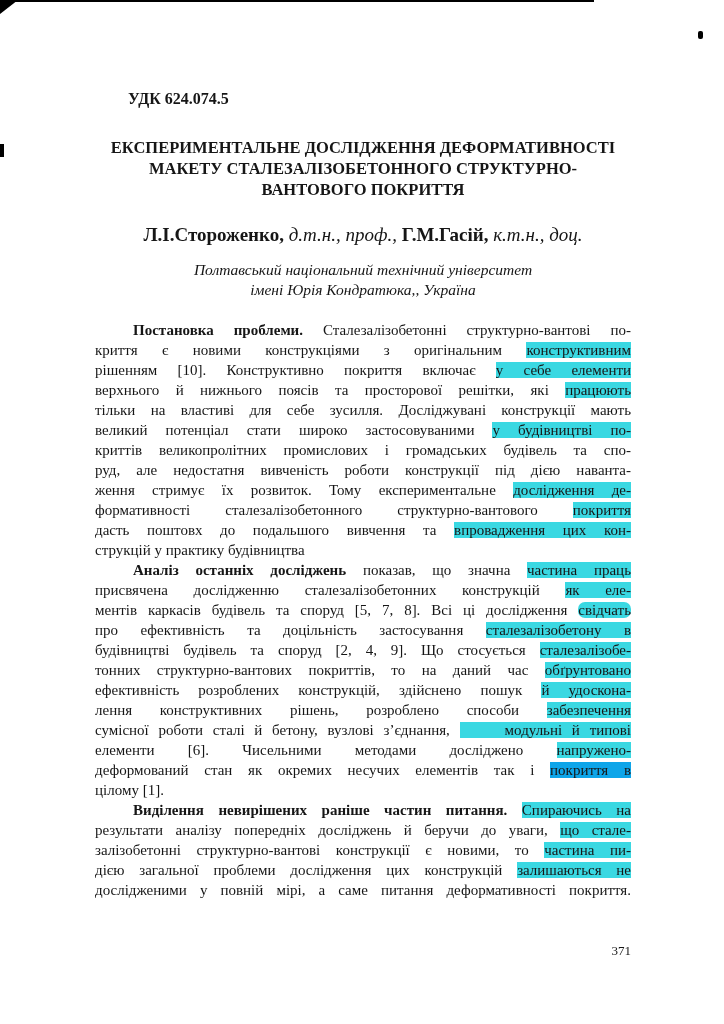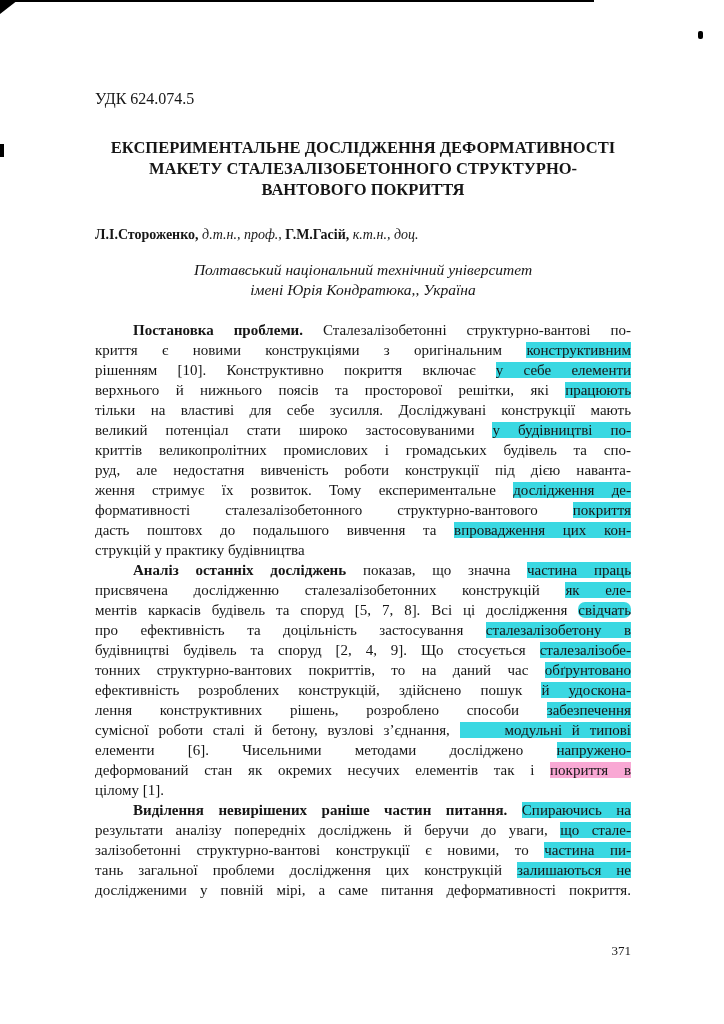--- a/index.html
+++ b/index.html
@@ -13,25 +13,25 @@
 
   
   .art { position:absolute; background:#000; }
   .art-topline { left:0; top:0; width:594px; height:2px; }
   .art-corner  { left:0; top:0; width:18px; height:14px; clip-path:polygon(0 0,100% 0,0 100%); }
   .art-leftdash{ left:0; top:144px; width:4px; height:13px; }
   .art-rightdot{ left:698px; top:31px; width:5px; height:8px; border-radius:2px; }
 
   .content { position:absolute; left:95px; top:88px; width:536px; }
 
-  .udc { font-weight:normal; font-size:16px; line-height:21px; margin-bottom:28px; }
+  .udc { font-weight:bold; font-size:16px; line-height:21px; margin-bottom:28px;margin-left:33px; }
 
   .title { font-weight:bold; font-size:16.5px; line-height:21px; text-align:center; margin-bottom:24px; }
 
-  .authors { font-size:14px; line-height:21px; margin-bottom:15px; }
+  .authors { font-size:19px; line-height:21px; text-align:center; margin-bottom:15px; }
 
   .affil { font-style:italic; font-size:15.5px; line-height:20px; text-align:center; margin-bottom:20px; }
 
   .bodytext { font-size:15px; line-height:20px; }
   .line { text-align:justify; text-align-last:justify; }
   .line.first { text-indent:38px; }
   .line.last { text-align-last:left; }
 
   .b { font-weight:bold; }
   .i { font-style:italic; }
@@ -85,28 +85,28 @@
           <div class="line first"><span class="b">Аналіз останніх досліджень</span><span> показав, що значна </span><span class="hl" style="background-color: rgb(58, 216, 226);">частина праць</span></div>
           <div class="line"><span>присвячена дослідженню сталезалізобетонних конструкцій </span><span class="hl" style="background-color: rgb(58, 216, 226);">як еле-</span></div>
           <div class="line"><span>ментів каркасів будівель та споруд [5, 7, 8]. Всі ці дослідження </span><span class="hl" style="background-color: rgb(58, 216, 226); border-radius: 7px;">свідчать</span></div>
           <div class="line"><span>про ефективність та доцільність застосування </span><span class="hl" style="background-color: rgb(58, 216, 226);">сталезалізобетону в</span></div>
           <div class="line"><span>будівництві будівель та споруд [2, 4, 9]. Що стосується </span><span class="hl" style="background-color: rgb(58, 216, 226);">сталезалізобе-</span></div>
           <div class="line"><span>тонних структурно-вантових покриттів, то на даний час </span><span class="hl" style="background-color: rgb(58, 216, 226);">обґрунтовано</span></div>
           <div class="line"><span>ефективність розроблених конструкцій, здійснено пошук </span><span class="hl" style="background-color: rgb(58, 216, 226);">й удоскона-</span></div>
           <div class="line"><span>лення конструктивних рішень, розроблено способи </span><span class="hl" style="background-color: rgb(58, 216, 226);">забезпечення</span></div>
           <div class="line"><span>сумісної роботи сталі й бетону, вузлові з’єднання, </span><span class="hl" style="background-color: rgb(58, 216, 226); padding-left: 45px;">модульні й типові</span></div>
           <div class="line"><span>елементи [6]. Чисельними методами досліджено </span><span class="hl" style="background-color: rgb(58, 216, 226);">напружено-</span></div>
-          <div class="line"><span>деформований стан як окремих несучих елементів так і </span><span class="hl" style="background-color: #f9a8d4; font-family: Liberation Serif, serif;">покриття в</span></div>
+          <div class="line"><span>деформований стан як окремих несучих елементів так і </span><span class="hl" style="background-color: #0ea5e9; font-family: Liberation Serif, serif;">покриття в</span></div>
           <div class="line last"><span>цілому [1].</span></div>
         </div>
         <div>
           <div class="line first"><span class="b">Виділення невирішених раніше частин питання. </span><span class="hl" style="background-color: rgb(58, 216, 226);">Спираючись на</span></div>
           <div class="line"><span>результати аналізу попередніх досліджень й беручи до уваги, </span><span class="hl" style="background-color: rgb(58, 216, 226); margin-top: 8px;">що стале-</span></div>
           <div class="line"><span>залізобетонні структурно-вантові конструкції є новими, то </span><span class="hl" style="background-color: rgb(58, 216, 226);">частина пи-</span></div>
-          <div class="line"><span>тань загальної проблеми дослідження цих конструкцій </span><span class="hl" style="background-color: rgb(58, 216, 226);">залишаються не</span></div>
+          <div class="line"><span>дією загальної проблеми дослідження цих конструкцій </span><span class="hl" style="background-color: rgb(58, 216, 226);">залишаються не</span></div>
           <div class="line"><span>дослідженими у повній мірі, а саме питання деформативності покриття.</span></div>
         </div>
       </div>
 
   </div>
 
   <div class="pagenum">371</div>
 
 </div>
 

